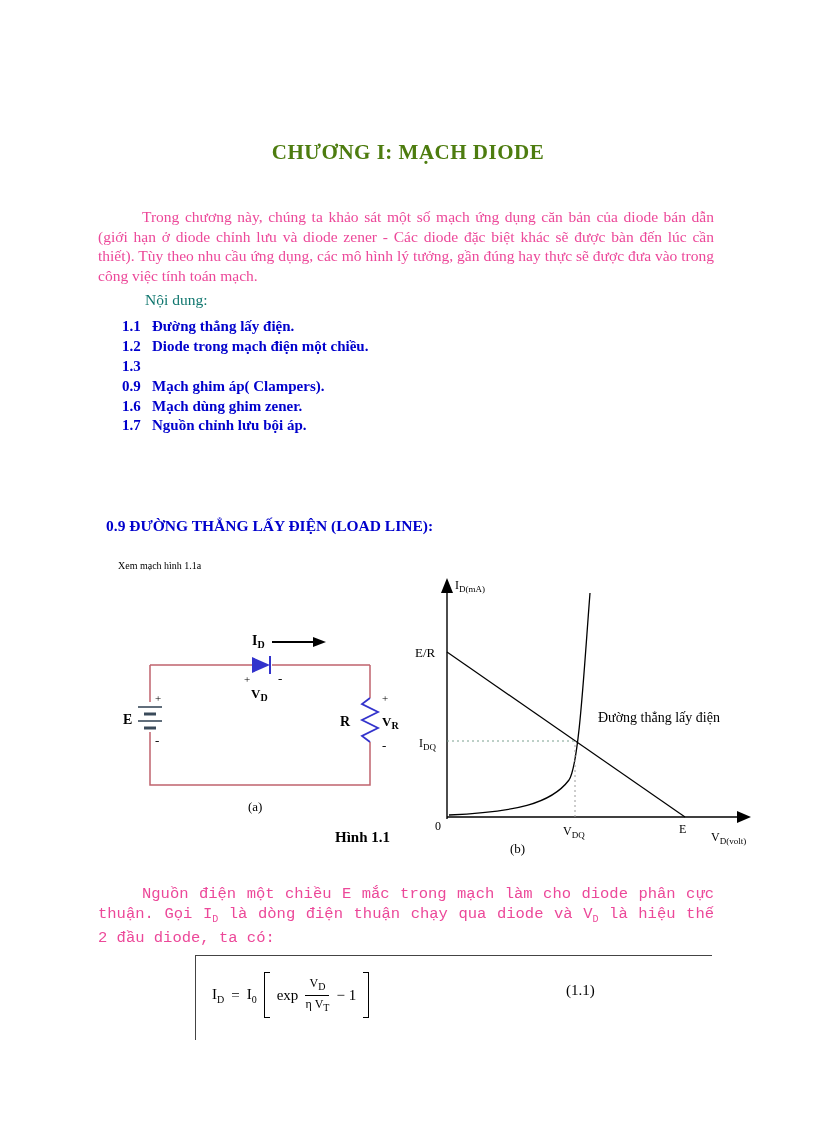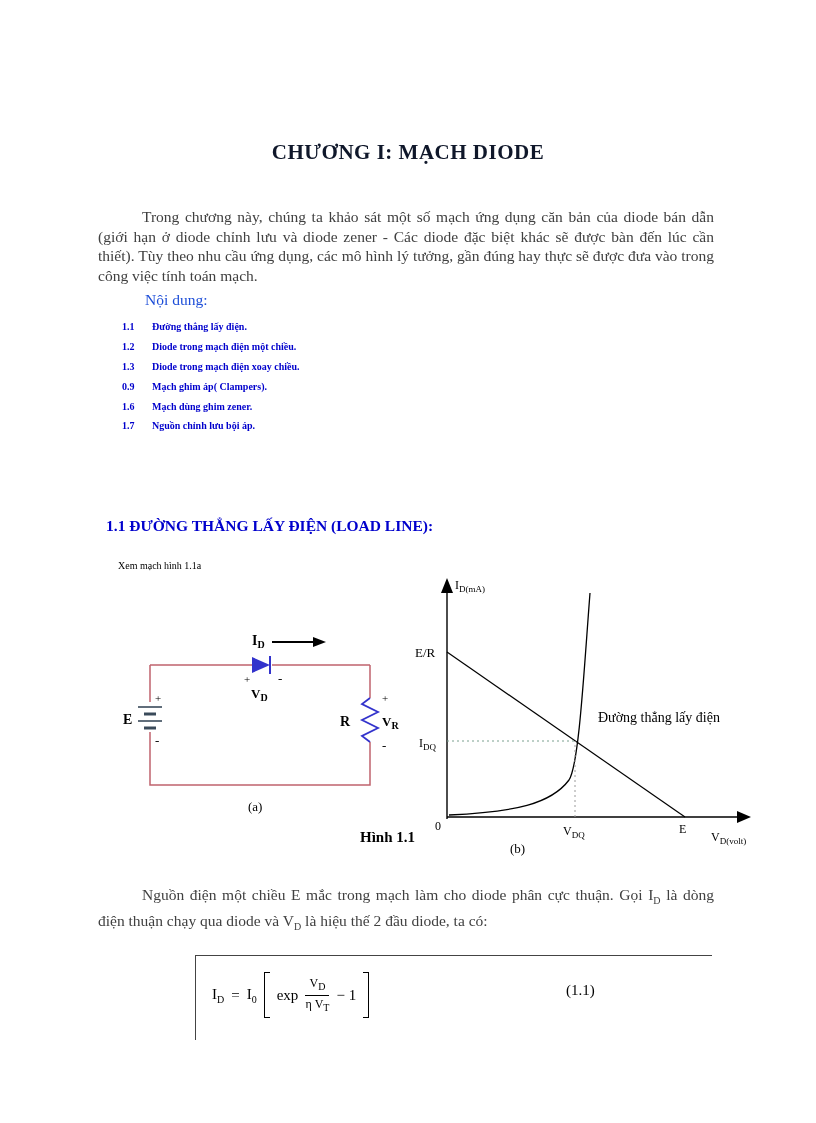--- a/index.html
+++ b/index.html
@@ -4,49 +4,49 @@
 <style>
   * { margin:0; padding:0; box-sizing:border-box; }
   html,body { background:#888; }
   body { font-family:"Liberation Serif", serif; }
   .page {
     position:relative; width:816px; height:1123px; background:#ffffff;
     margin:0 auto; overflow:hidden; color:#000;
   }
   .title {
     position:absolute; top:140px; left:0; width:100%;
-    text-align:center; font-size:21px; font-weight:bold; color:#0f172a;
+    text-align:center; font-size:21px; font-weight:bold; color:#4d7c0f;
     letter-spacing:0.5px;
   }
   .para {
     position:absolute; left:98px; width:616px;
     font-size:15.5px; line-height:19.6px; text-align:justify;
-    text-indent:44px; color:#404040;
+    text-indent:44px; color:#ec4899;
   }
   .para1 { top:207px; }
-  .para2 { top:885px; }
+  .para2 { top:885px;font-family:Liberation Mono, monospace; }
   .toc-heading {
     position:absolute; left:145px; top:291px;
-    font-size:15.5px; color:#1d4ed8;
+    font-size:15.5px; color:#0f766e;
   }
   .toc { position:absolute; left:122px; top:317px; }
   .toc-item { display:flex; height:19.8px; align-items:center;
-    color:#0000cc; font-weight:bold; font-size:10px; }
+    color:#0000cc; font-weight:bold; font-size:15px; }
   .toc-num { width:30px; }
   .section-heading {
     position:absolute; left:106px; top:517px;
     font-size:15.5px; font-weight:bold; color:#0000cc;
   }
   .see-text { position:absolute; left:118px; top:560px; font-size:10px; }
   .circuit-svg { position:absolute; left:110px; top:598px; }
   .graph-svg { position:absolute; left:395px; top:575px; }
   svg text { font-family:"Liberation Serif", serif; fill:#000; }
   .fig-caption {
     position:absolute; left:335px; top:829px;
-    font-size:15px; font-weight:bold;margin-left:25px;
+    font-size:15px; font-weight:bold;
   }
   .equation-box {
     position:absolute; left:195px; top:955px; width:517px; height:85px;
     border-top:1px solid #444; border-left:1px solid #444;
   }
   .equation {
     position:absolute; left:16px; top:16px;
     display:flex; align-items:center; gap:7px; font-size:15px;
   }
   .eq-sym sub, .para2 sub { font-size:10px; }
@@ -74,37 +74,36 @@
     <div class="toc-item">
         <span class="toc-num">1.1</span>
         <span class="toc-label">Đường thẳng lấy điện.</span>
       </div>
     <div class="toc-item">
         <span class="toc-num">1.2</span>
         <span class="toc-label">Diode trong mạch điện một chiều.</span>
       </div>
     <div class="toc-item">
         <span class="toc-num">1.3</span>
-        <span class="toc-label">Diode trong mạch điện xoay chiều.</span>
       </div>
     <div class="toc-item">
         <span class="toc-num">0.9</span>
         <span class="toc-label">Mạch ghim áp( Clampers).</span>
       </div>
     <div class="toc-item">
         <span class="toc-num">1.6</span>
         <span class="toc-label">Mạch dùng ghim zener.</span>
       </div>
     <div class="toc-item">
         <span class="toc-num">1.7</span>
         <span class="toc-label">Nguồn chỉnh lưu bội áp.</span>
       </div>
   </div>
 
-  <h2 class="section-heading">1.1 ĐƯỜNG THẲNG LẤY ĐIỆN (LOAD LINE):</h2>
+  <h2 class="section-heading">0.9 ĐƯỜNG THẲNG LẤY ĐIỆN (LOAD LINE):</h2>
 
   <div class="see-text">Xem mạch hình 1.1a</div>
 
   <svg class="circuit-svg" width="300" height="225" viewBox="0 0 300 225">
 
     <path d="M40,67 H142 M162,67 H260 M260,67 V100 M260,144 V187 H40 V134 M40,104 V67" stroke="#c0636e" stroke-width="1.5" fill="none"></path>
 
     <g>
       <line x1="162" y1="44" x2="203" y2="44" stroke="#000" stroke-width="1.8"></line>
       <polygon points="203,39 203,49 216,44" fill="#000"></polygon>

